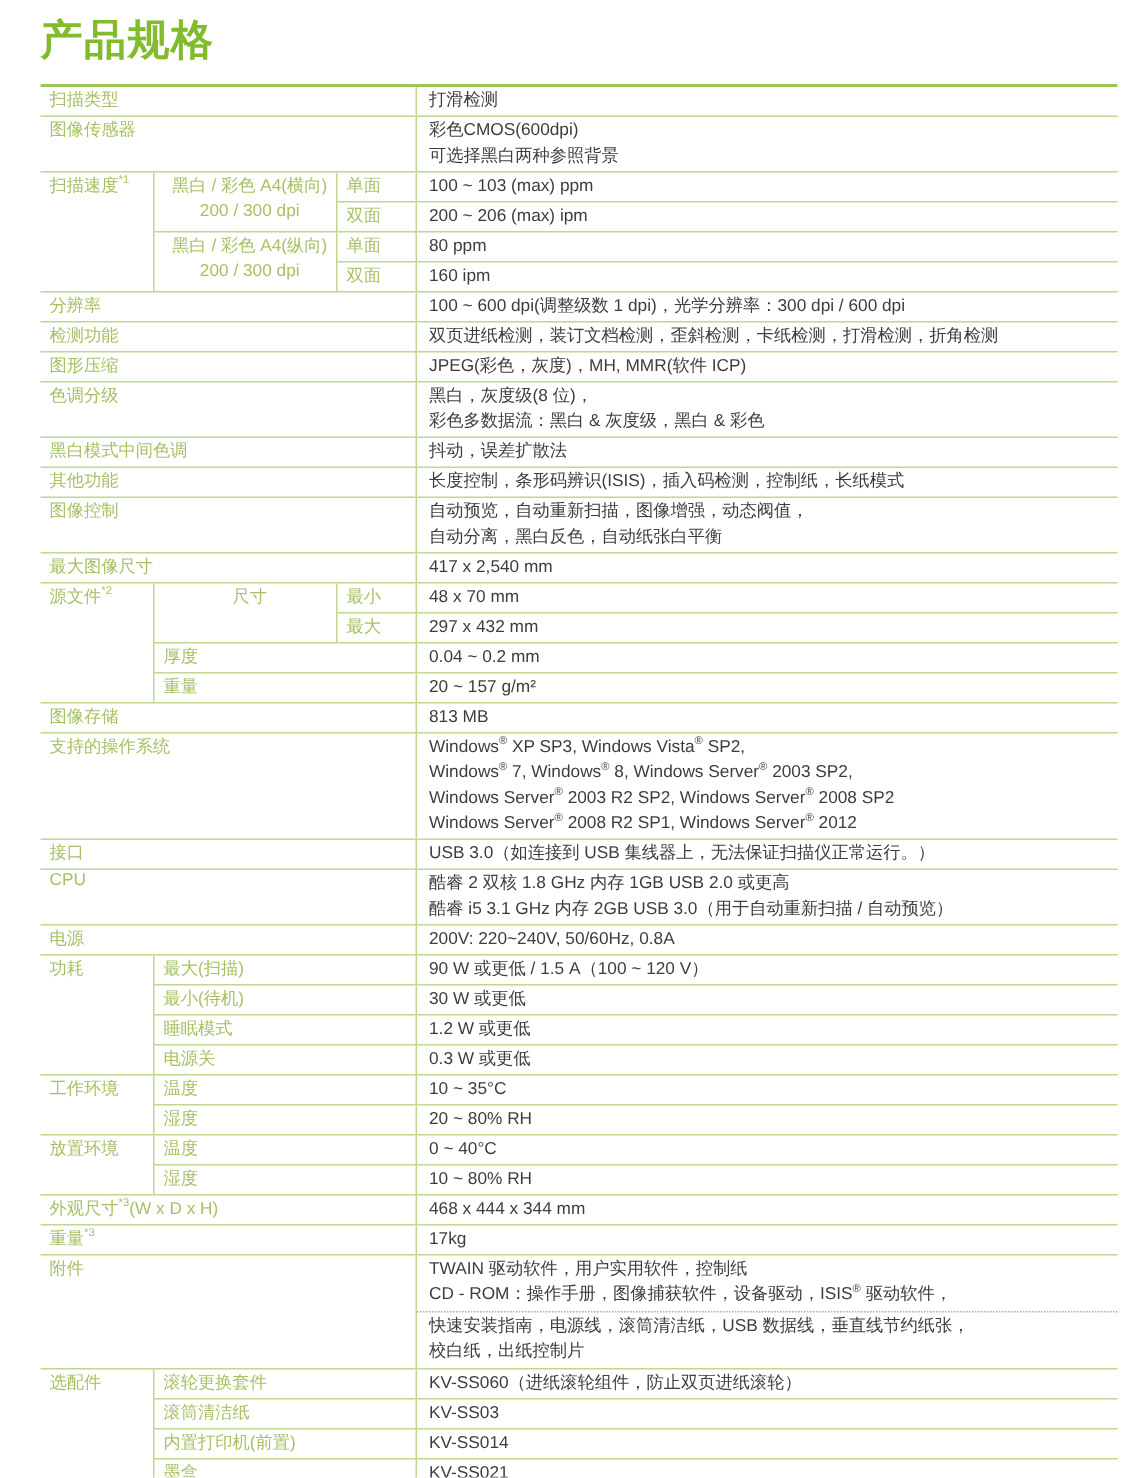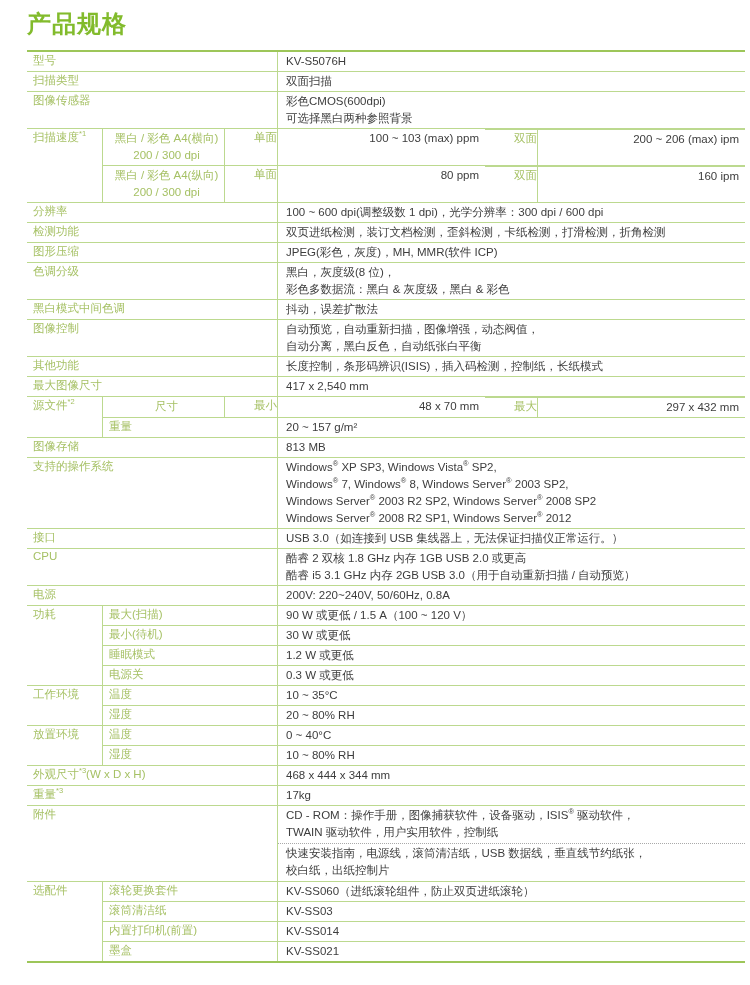--- a/index.html
+++ b/index.html
@@ -11,21 +11,21 @@
   }
   *{box-sizing:border-box;}
   html,body{margin:0;padding:0;}
   body{
     width:750px;height:985px;background:#ffffff;
     font-family:"Liberation Sans","DejaVu Sans",sans-serif;
     -webkit-font-smoothing:antialiased;
   }
   .page{padding:6px 5px 0 27px;}
   .page-title{
-    font-size:24px;font-weight:bold;color:var(--green-title);
+    font-size:28px;font-weight:bold;color:var(--green-title);
     margin:2px 0 10px 0;letter-spacing:1px;
   }
   .spec-table{
     width:718px;
     border-top:2px solid var(--line-strong);
     border-bottom:2px solid var(--line-strong);
     font-size:11.5px;color:var(--value-text);
   }
   .spec-row{display:flex;}
   .spec-row + .spec-row{border-top:1px solid var(--line);}
@@ -34,44 +34,38 @@
   .wide{width:251px;border-right:1px solid var(--line);}
   .narrow{width:76px;border-right:1px solid var(--line);}
   .mid{width:122px;border-right:1px solid var(--line);color:var(--green-label);padding:1px 0 1px 6px;text-align:center;}
   .mid2{width:175px;border-right:1px solid var(--line);color:var(--green-label);padding:1px 0 1px 6px;}
   .side{width:53px;border-right:1px solid var(--line);color:var(--green-label);padding:1px 0 1px 6px;}
   .value{flex:1;padding:1px 6px 1px 8px;}
   .value.noPad{padding:0;}
   .gcol{flex:1;display:flex;flex-direction:column;}
   .grow{display:flex;flex:1;}
   .grow + .grow{border-top:1px solid var(--line);}
-  .scol{flex:1;display:flex;flex-direction:row;text-align:right;}
+  .scol{flex:1;display:flex;flex-direction:column;}
   .srow{display:flex;flex:1;}
   .srow + .srow{border-top:1px solid var(--line);}
   .ln{min-height:17px;line-height:17px;white-space:nowrap;}
   .block{padding:1px 6px 2px 8px;}
   .block + .block{border-top:1px dotted #a9a9a9;}
   sup{font-size:7.5px;vertical-align:super;line-height:0;}
 </style>
 </head>
 <body>
 
 <div class="page">
   <div class="page-title">产品规格</div>
   <div class="spec-table" id="spec-table">
       <div class="spec-row">
-        <div class="c label wide">型号</div>
-        <div class="c value">
-          <div class="ln">KV-S5076H</div>
-        </div>
-      </div>
-      <div class="spec-row">
         <div class="c label wide">扫描类型</div>
         <div class="c value">
-          <div class="ln">双面扫描</div>
+          <div class="ln">打滑检测</div>
         </div>
       </div>
       <div class="spec-row">
         <div class="c label wide">图像传感器</div>
         <div class="c value">
           <div class="ln">彩色CMOS(600dpi)</div>
           <div class="ln">可选择黑白两种参照背景</div>
         </div>
       </div>
       <div class="spec-row">
@@ -144,33 +138,33 @@
           <div class="ln">彩色多数据流：黑白 &amp; 灰度级，黑白 &amp; 彩色</div>
         </div>
       </div>
       <div class="spec-row">
         <div class="c label wide">黑白模式中间色调</div>
         <div class="c value">
           <div class="ln">抖动，误差扩散法</div>
         </div>
       </div>
       <div class="spec-row">
+        <div class="c label wide">其他功能</div>
+        <div class="c value">
+          <div class="ln">长度控制，条形码辨识(ISIS)，插入码检测，控制纸，长纸模式</div>
+        </div>
+      </div>
+      <div class="spec-row">
         <div class="c label wide">图像控制</div>
         <div class="c value">
           <div class="ln">自动预览，自动重新扫描，图像增强，动态阀值，</div>
           <div class="ln">自动分离，黑白反色，自动纸张白平衡</div>
         </div>
       </div>
       <div class="spec-row">
-        <div class="c label wide">其他功能</div>
-        <div class="c value">
-          <div class="ln">长度控制，条形码辨识(ISIS)，插入码检测，控制纸，长纸模式</div>
-        </div>
-      </div>
-      <div class="spec-row">
         <div class="c label wide">最大图像尺寸</div>
         <div class="c value">
           <div class="ln">417 x 2,540 mm</div>
         </div>
       </div>
       <div class="spec-row">
         <div class="c label narrow">源文件<sup>*2</sup></div>
         <div class="gcol">
           <div class="grow">
             <div class="c mid">
@@ -182,20 +176,26 @@
                 <div class="c value">
                   <div class="ln">48 x 70 mm</div>
                 </div>
               </div>
               <div class="srow">
                 <div class="c side">最大</div>
                 <div class="c value">
                   <div class="ln">297 x 432 mm</div>
                 </div>
               </div>
+            </div>
+          </div>
+          <div class="grow">
+            <div class="c mid2">厚度</div>
+            <div class="c value">
+              <div class="ln">0.04 ~ 0.2 mm</div>
             </div>
           </div>
           <div class="grow">
             <div class="c mid2">重量</div>
             <div class="c value">
               <div class="ln">20 ~ 157 g/m²</div>
             </div>
           </div>
         </div>
       </div>
@@ -305,22 +305,22 @@
       <div class="spec-row">
         <div class="c label wide">重量<sup>*3</sup></div>
         <div class="c value">
           <div class="ln">17kg</div>
         </div>
       </div>
       <div class="spec-row">
         <div class="c label wide">附件</div>
         <div class="c value noPad">
           <div class="block">
+            <div class="ln">TWAIN 驱动软件，用户实用软件，控制纸</div>
             <div class="ln">CD - ROM：操作手册，图像捕获软件，设备驱动，ISIS<sup>®</sup> 驱动软件，</div>
-            <div class="ln">TWAIN 驱动软件，用户实用软件，控制纸</div>
           </div>
           <div class="block">
             <div class="ln">快速安装指南，电源线，滚筒清洁纸，USB 数据线，垂直线节约纸张，</div>
             <div class="ln">校白纸，出纸控制片</div>
           </div>
         </div>
       </div>
       <div class="spec-row">
         <div class="c label narrow">选配件</div>
         <div class="gcol">

